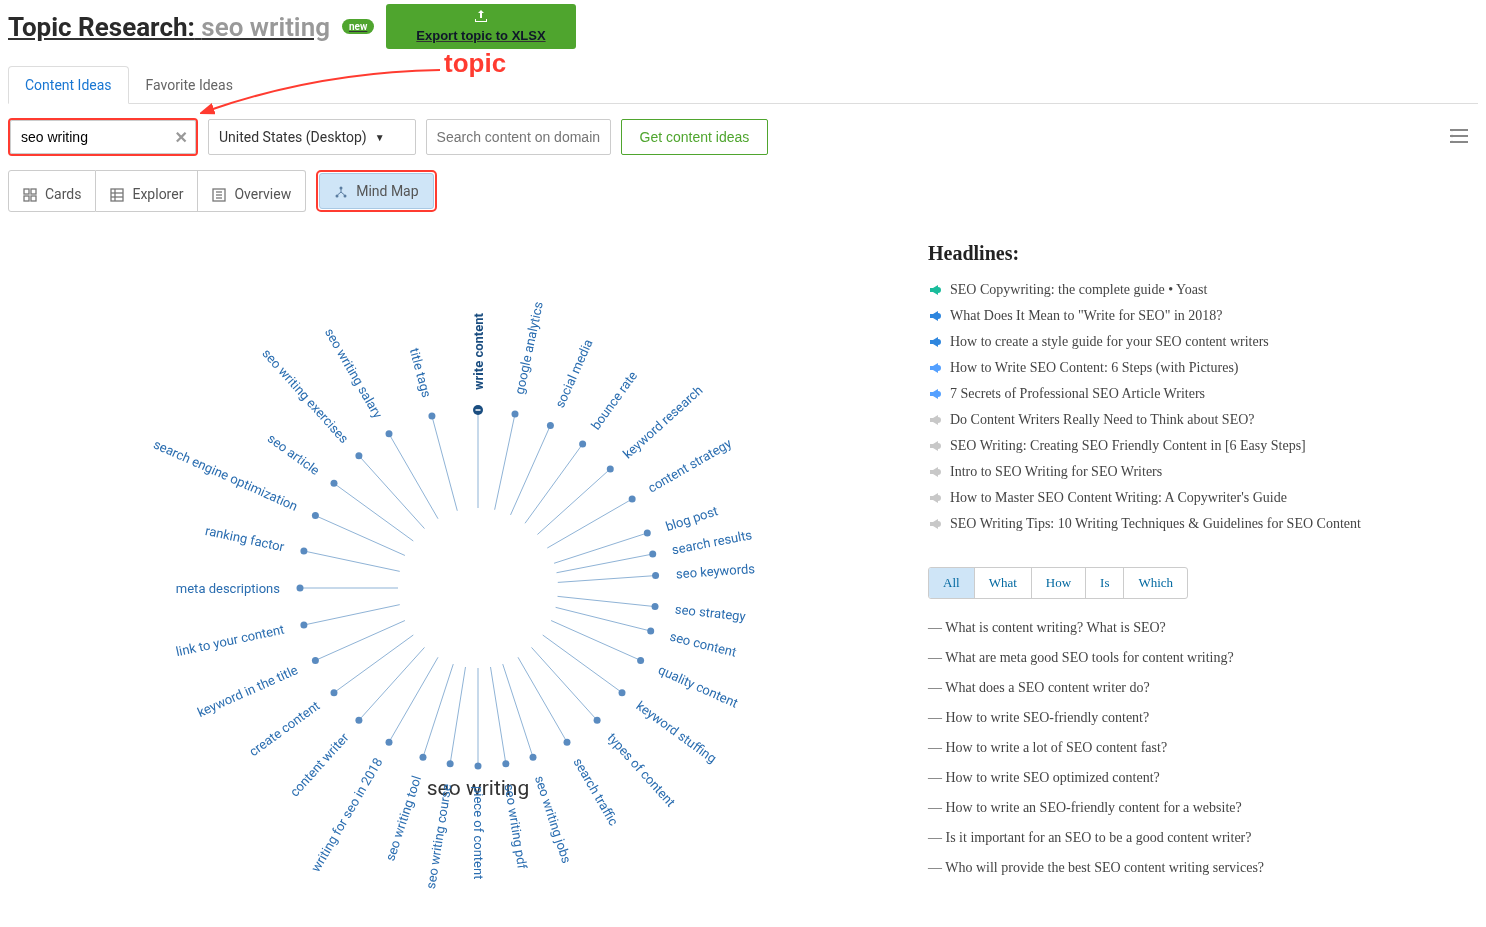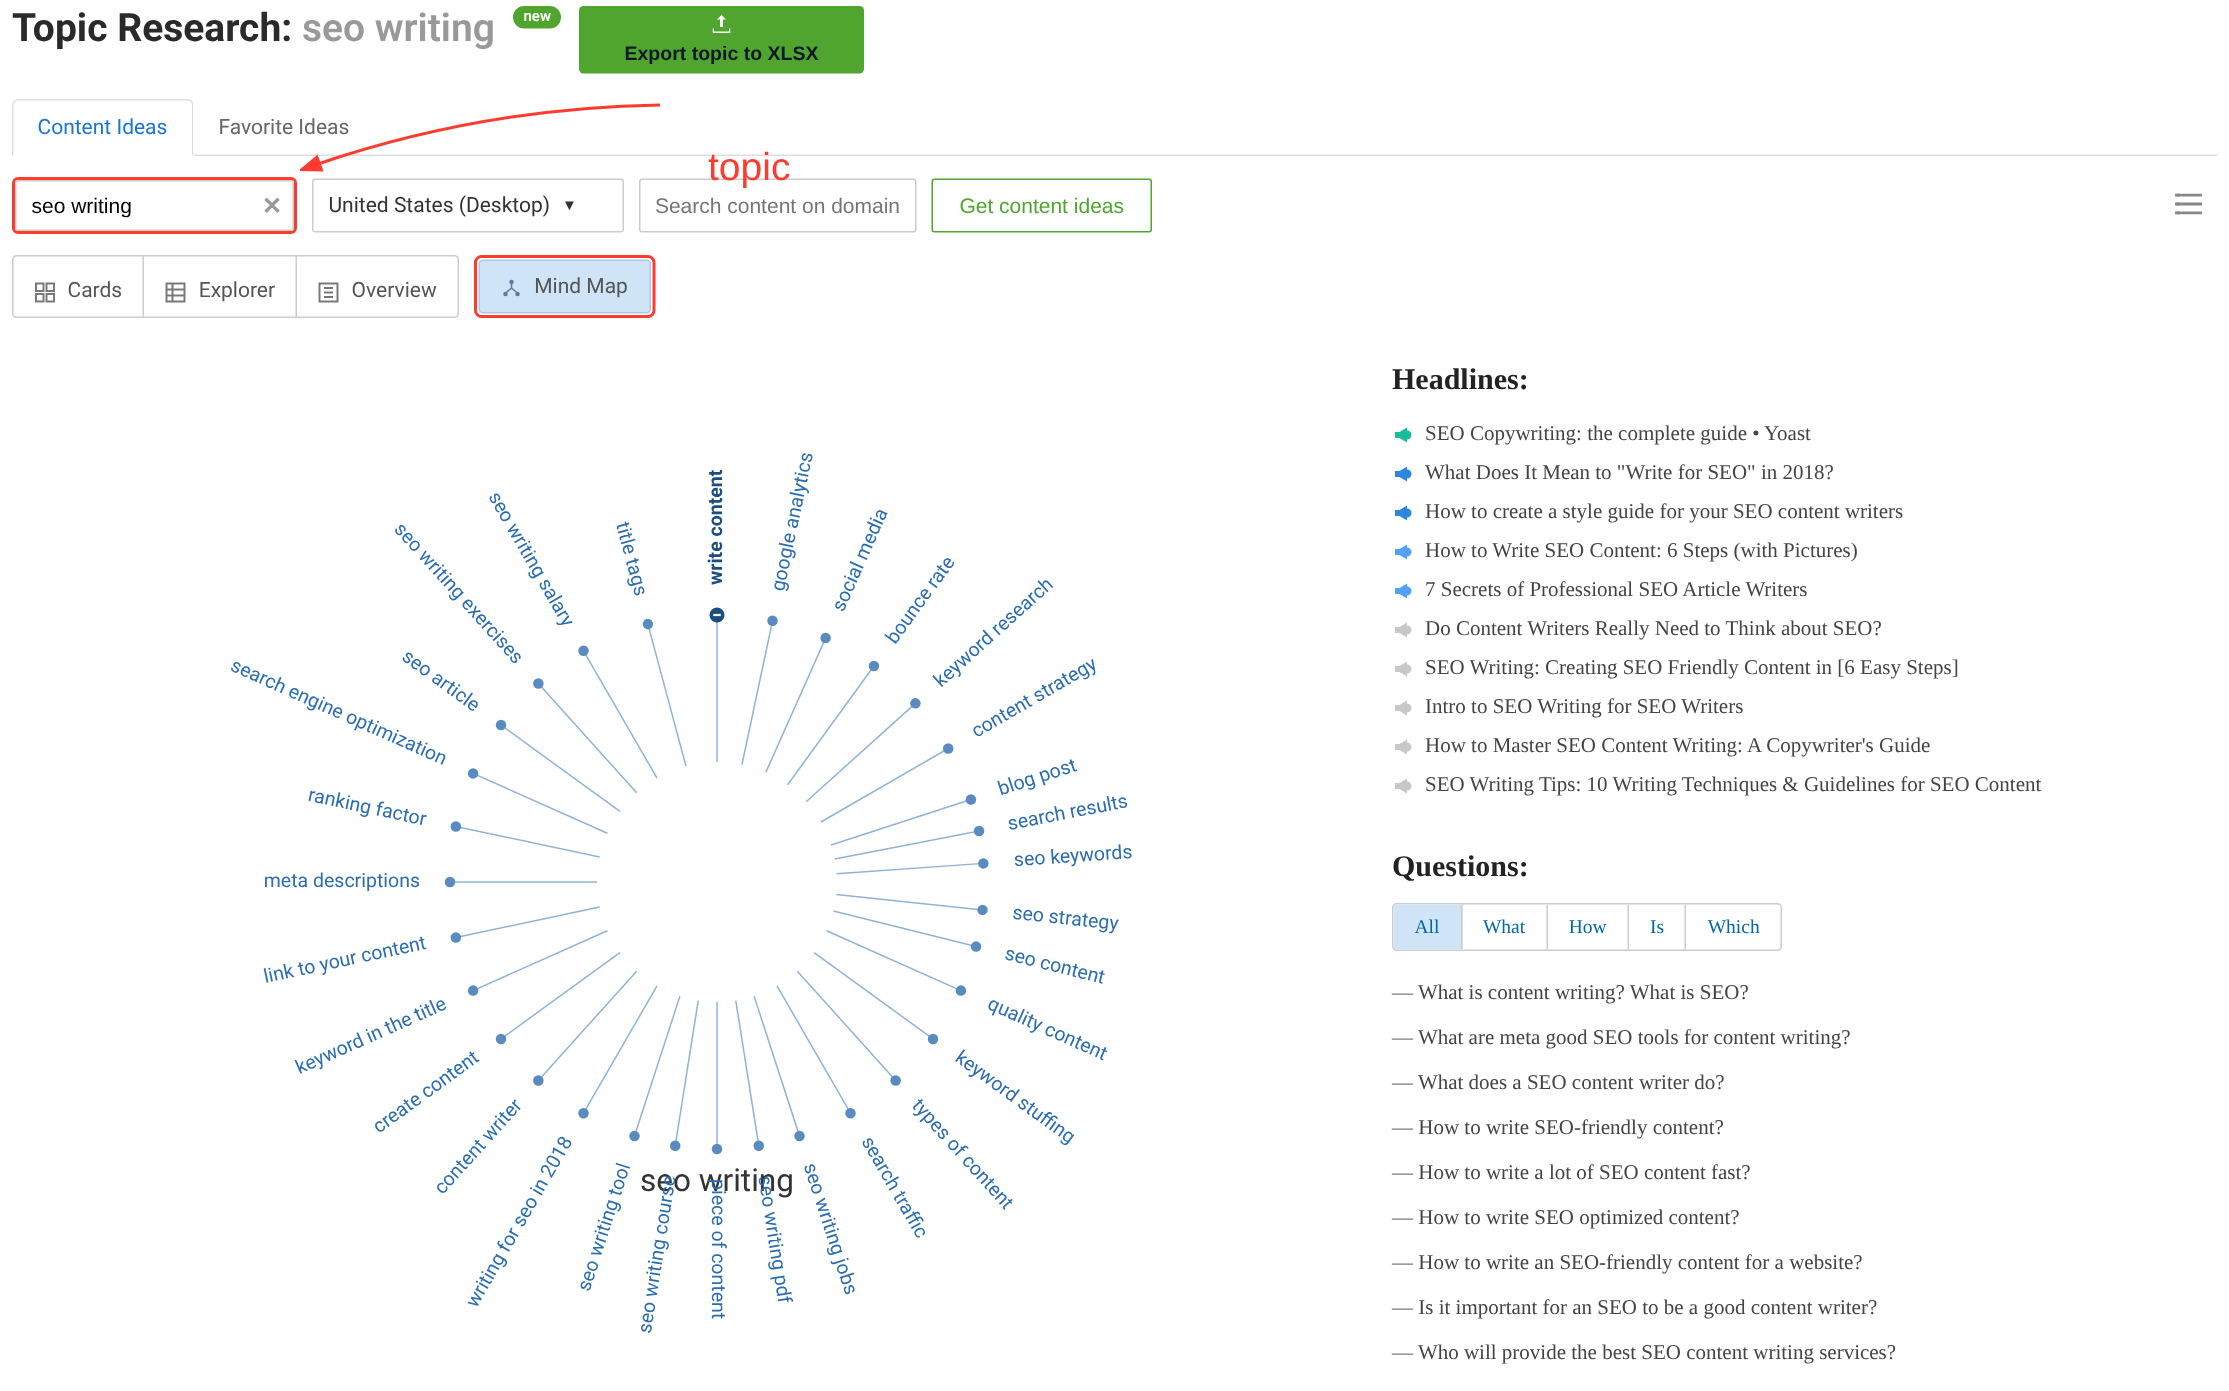--- a/index.html
+++ b/index.html
@@ -1,25 +1,25 @@
 <!DOCTYPE html>
 <html><head>
 <meta charset="utf-8">
 <style>
 * { box-sizing: border-box; margin: 0; padding: 0; }
 body { font-family: -apple-system, BlinkMacSystemFont, "Segoe UI", Roboto, Arial, sans-serif; color: #333; background: #fff; width: 1486px; }
 .container { padding: 0 8px; }
 
-.page-header { display: flex; align-items: flex-start; gap: 12px; padding: 4px 0 10px; }
+.page-header { display: flex; align-items: center; gap: 12px; padding: 4px 0 10px; text-decoration: underline; }
 .page-title { font-size: 26px; font-weight: 700; color: #2a2a2a; }
 .page-title .topic { color: #999; font-weight: 600; }
 .badge-new { background: #4fa52e; color: #fff; font-size: 10px; padding: 2px 7px; border-radius: 9px; font-weight: 600; }
 .export-btn { background: #4fa52e; color: #0f172a; border: none; padding: 6px 30px; border-radius: 3px; font-size: 13px; font-weight: 600; cursor: pointer; display: inline-flex; align-items: center; gap: 6px; flex-direction: column; }
 
-.annot-label { position: absolute; left: 472px; top: 48px; color: #ff3b30; font-size: 26px; font-weight: 400; font-family: Verdana, sans-serif; margin-top: 48px; }
+.annot-label { position: absolute; left: 444px; top: 48px; color: #ff3b30; font-size: 26px; font-weight: 700; font-family: Verdana, sans-serif; }
 .annot-arrow { position: absolute; left: 200px; top: 62px; pointer-events: none; }
 
 .tabs { display: flex; border-bottom: 1px solid #ddd; margin-top: 6px; }
 .tab { padding: 10px 16px; font-size: 14px; color: #666; cursor: pointer; border: 1px solid transparent; position: relative; top: 1px; }
 .tab.active { color: #1976d2; border: 1px solid #ddd; border-bottom: 1px solid #fff; border-radius: 4px 4px 0 0; background: #fff; }
 
 .search-row { display: flex; gap: 10px; padding: 14px 0; align-items: center; }
 .topic-input-wrap { position: relative; width: 190px; border: 2px solid #ff3b30; border-radius: 4px; }
 .topic-input { width: 100%; padding: 8px 30px 8px 10px; border: 1px solid #ccc; font-size: 14px; border-radius: 2px; }
 .clear-x { position: absolute; right: 8px; top: 50%; transform: translateY(-50%); color: #999; cursor: pointer; font-size: 16px; font-weight: bold; }
@@ -321,21 +321,20 @@
           </li>
           <li>
             <svg class="mega" viewBox="0 0 14 14">
               <path d="M2 5h3l5-3v10l-5-3H2z M10 4a3 3 0 010 6" fill="#c8c8c8"></path>
             </svg>
             <span>SEO Writing Tips: 10 Writing Techniques &amp; Guidelines for SEO Content</span>
           </li>
         </ul>
 
       <div class="questions-sec">
-        <div class="sec-title">Questions:</div>
         <div class="q-tabs" id="q-tabs">
             <div class="q-tab active">All</div>
             <div class="q-tab">What</div>
             <div class="q-tab">How</div>
             <div class="q-tab">Is</div>
             <div class="q-tab">Which</div>
           </div>
         <ul class="q-list" id="q-list">
             <li>What is content writing? What is SEO?</li>
             <li>What are meta good SEO tools for content writing?</li>

